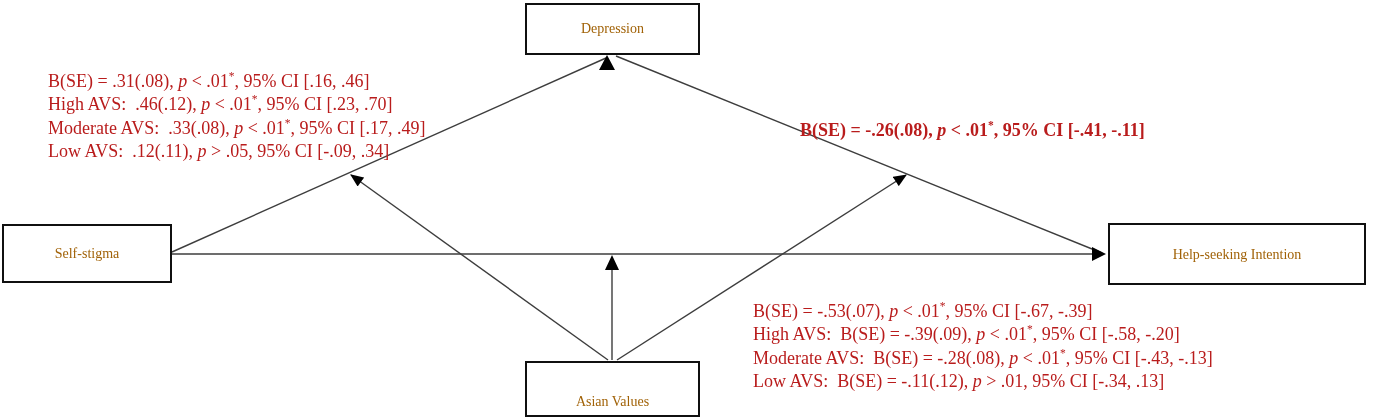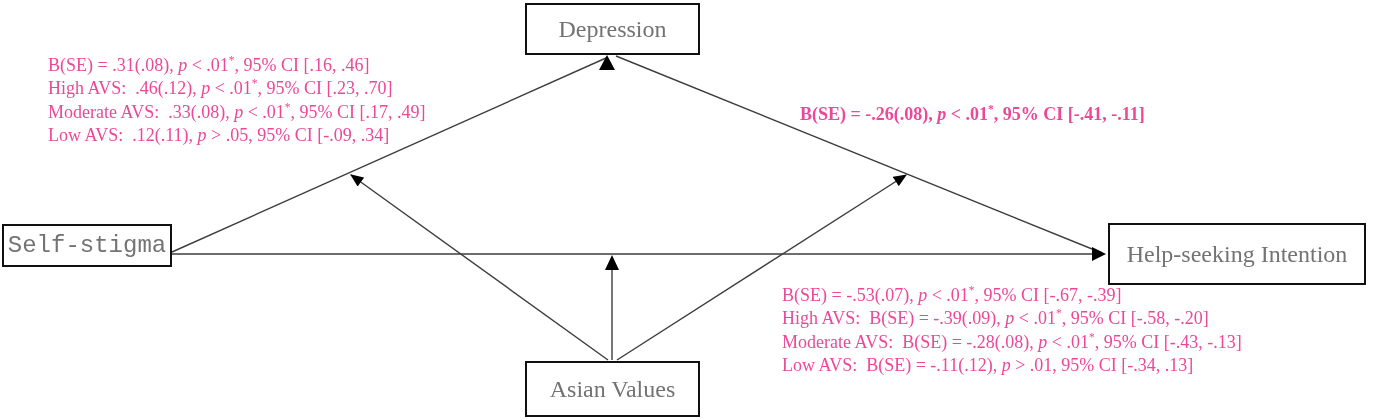--- a/index.html
+++ b/index.html
@@ -20,38 +20,39 @@
   .node {
     position: absolute;
     box-sizing: border-box;
     background: #ffffff;
     border: 2px solid #101010;
     display: flex;
     flex-direction: column;
     align-items: center;
     justify-content: center;
     text-align: center;
-    font-size: 24px;
+    font-size: 14px;
     line-height: 26px;
-    color: #737373;
+    color: #a16207;
   }
   #node-depression   { left: 525px; top: 3px;   width: 175px; height: 52px; }
-  #node-self-stigma  { left: 2px;   top: 224px; width: 170px; height: 43px; font-family: Liberation Mono, monospace; }
+  #node-self-stigma  { left: 2px;   top: 224px; width: 170px; height: 59px; }
   #node-help-seeking { left: 1108px;top: 223px; width: 258px; height: 62px; line-height: 27px; }
-  #node-asian-values { left: 525px; top: 361px; width: 175px; height: 56px; }
+  #node-asian-values { left: 525px; top: 361px; width: 175px; height: 56px; justify-content: flex-end; }
   .stats {
     position: absolute;
     font-size: 18px;
     white-space: pre;
-    color: #ec4899;
+    color: #b91c1c;
+    margin-top: 16px;
   }
   .stat-line { line-height: 23.3px; height: 23.3px; }
   #a-path-stats { left: 48px;  top: 54px;  }
   #b-path-stats { left: 800px; top: 103px; font-weight: bold; }
-  #c-path-stats { left: 782px; top: 284px; }
+  #c-path-stats { left: 753px; top: 284px; }
   .it  { font-style: italic; }
   .sup { font-size: 11.5px; vertical-align: super; line-height: 0; }
 </style>
 </head>
 <body>
 
 <div class="figure">
 
   <svg class="arrows" viewBox="0 0 1379 420" xmlns="http://www.w3.org/2000/svg">
     <defs>

